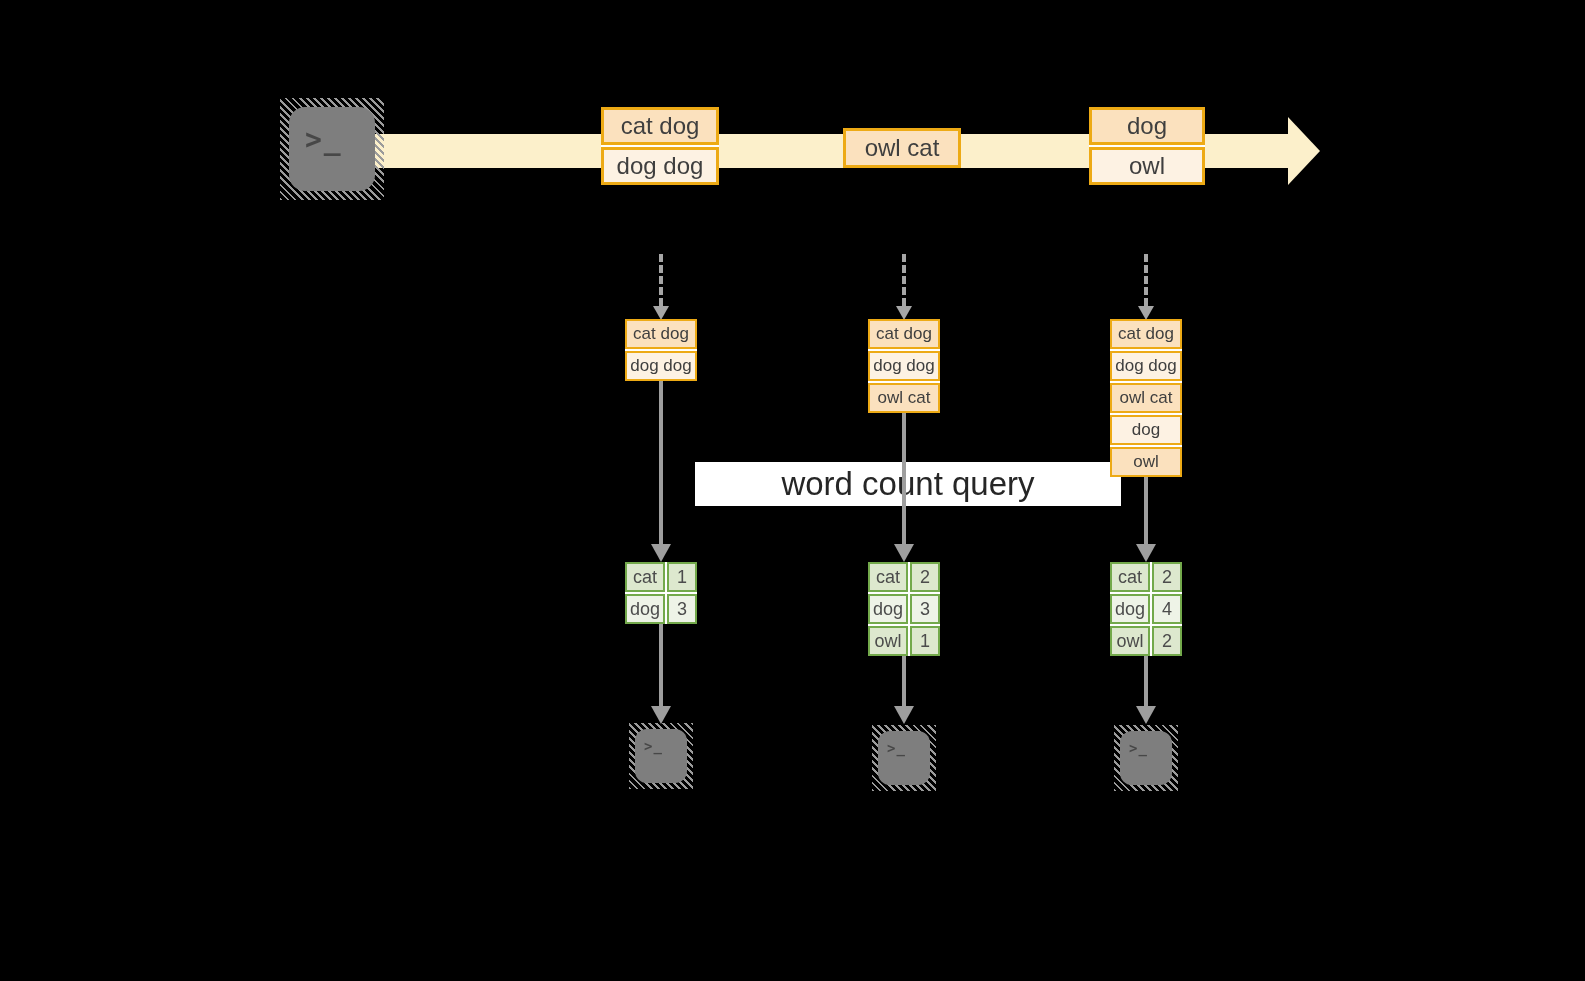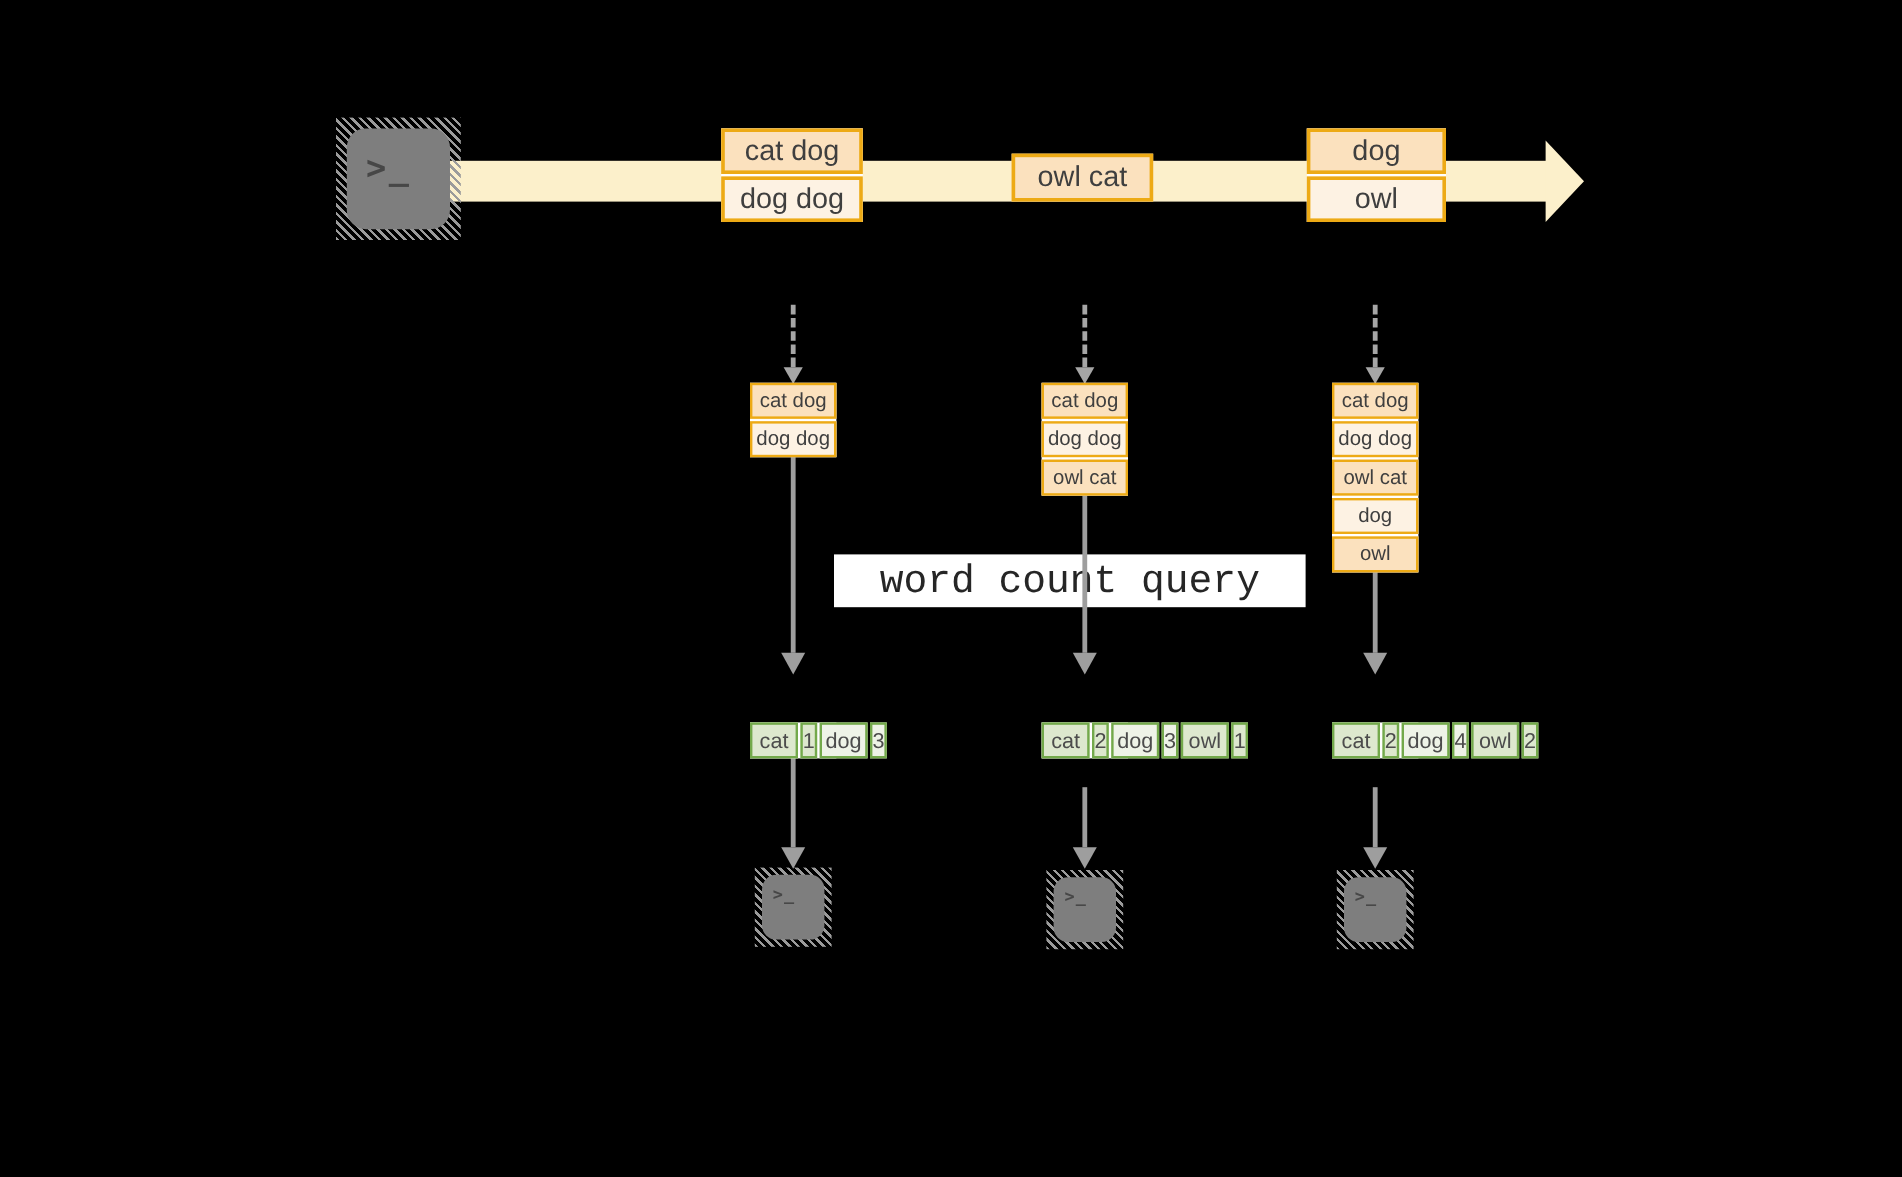--- a/index.html
+++ b/index.html
@@ -28,21 +28,21 @@
   .stack { z-index:7; }
   .stack-row {
     box-sizing:border-box; height:30px; border:2px solid #edaa15;
     display:flex; align-items:center; justify-content:center;
     font-size:17px; color:#3f3f3f;
   }
   .fill-a { background:#fbe1be; }
   .fill-b { background:#fdf2e3; }
 
   
-  .gtable { background:#ffffff; display:flex; gap:2px; z-index:7;margin-top:40px; }
+  .gtable { background:#ffffff; display:flex; flex-direction:column; gap:2px; z-index:7; }
   .grow { display:flex; gap:2px; }
   .gcell {
     box-sizing:border-box; height:30px; border:2px solid #73a94b;
     display:flex; align-items:center; justify-content:center;
     font-size:18px; color:#4c4c4c;
   }
   .gword { flex:0 0 40px; }
   .gcount { flex:1; }
   .g-a { background:#dde8ce; }
   .g-b { background:#eef3e7; }
@@ -130,21 +130,21 @@
   </div>
 
   <div class="abs obox stack" style="left:1110px; top:319px; width:72px;">
     <div class="stack-row fill-a">cat dog</div>
     <div class="stack-row fill-b">dog dog</div>
     <div class="stack-row fill-a">owl cat</div>
     <div class="stack-row fill-b">dog</div>
     <div class="stack-row fill-a">owl</div>
   </div>
 
-  <div class="abs query-band" style="left:695px; top:462px; width:393px; height:44px;font-family:Liberation Mono, monospace;">
+  <div class="abs query-band" style="left:695px; top:462px; width:426px; height:44px;">
     <span>word count query</span>
   </div>
 
   <div class="abs vline" style="left:659px; top:381px; height:163px;"></div>
   <div class="abs head-down" style="left:651px; top:544px;"></div>
   <div class="abs vline" style="left:902px; top:413px; height:131px;"></div>
   <div class="abs head-down" style="left:894px; top:544px;"></div>
   <div class="abs vline" style="left:1144px; top:477px; height:67px;"></div>
   <div class="abs head-down" style="left:1136px; top:544px;"></div>
 

